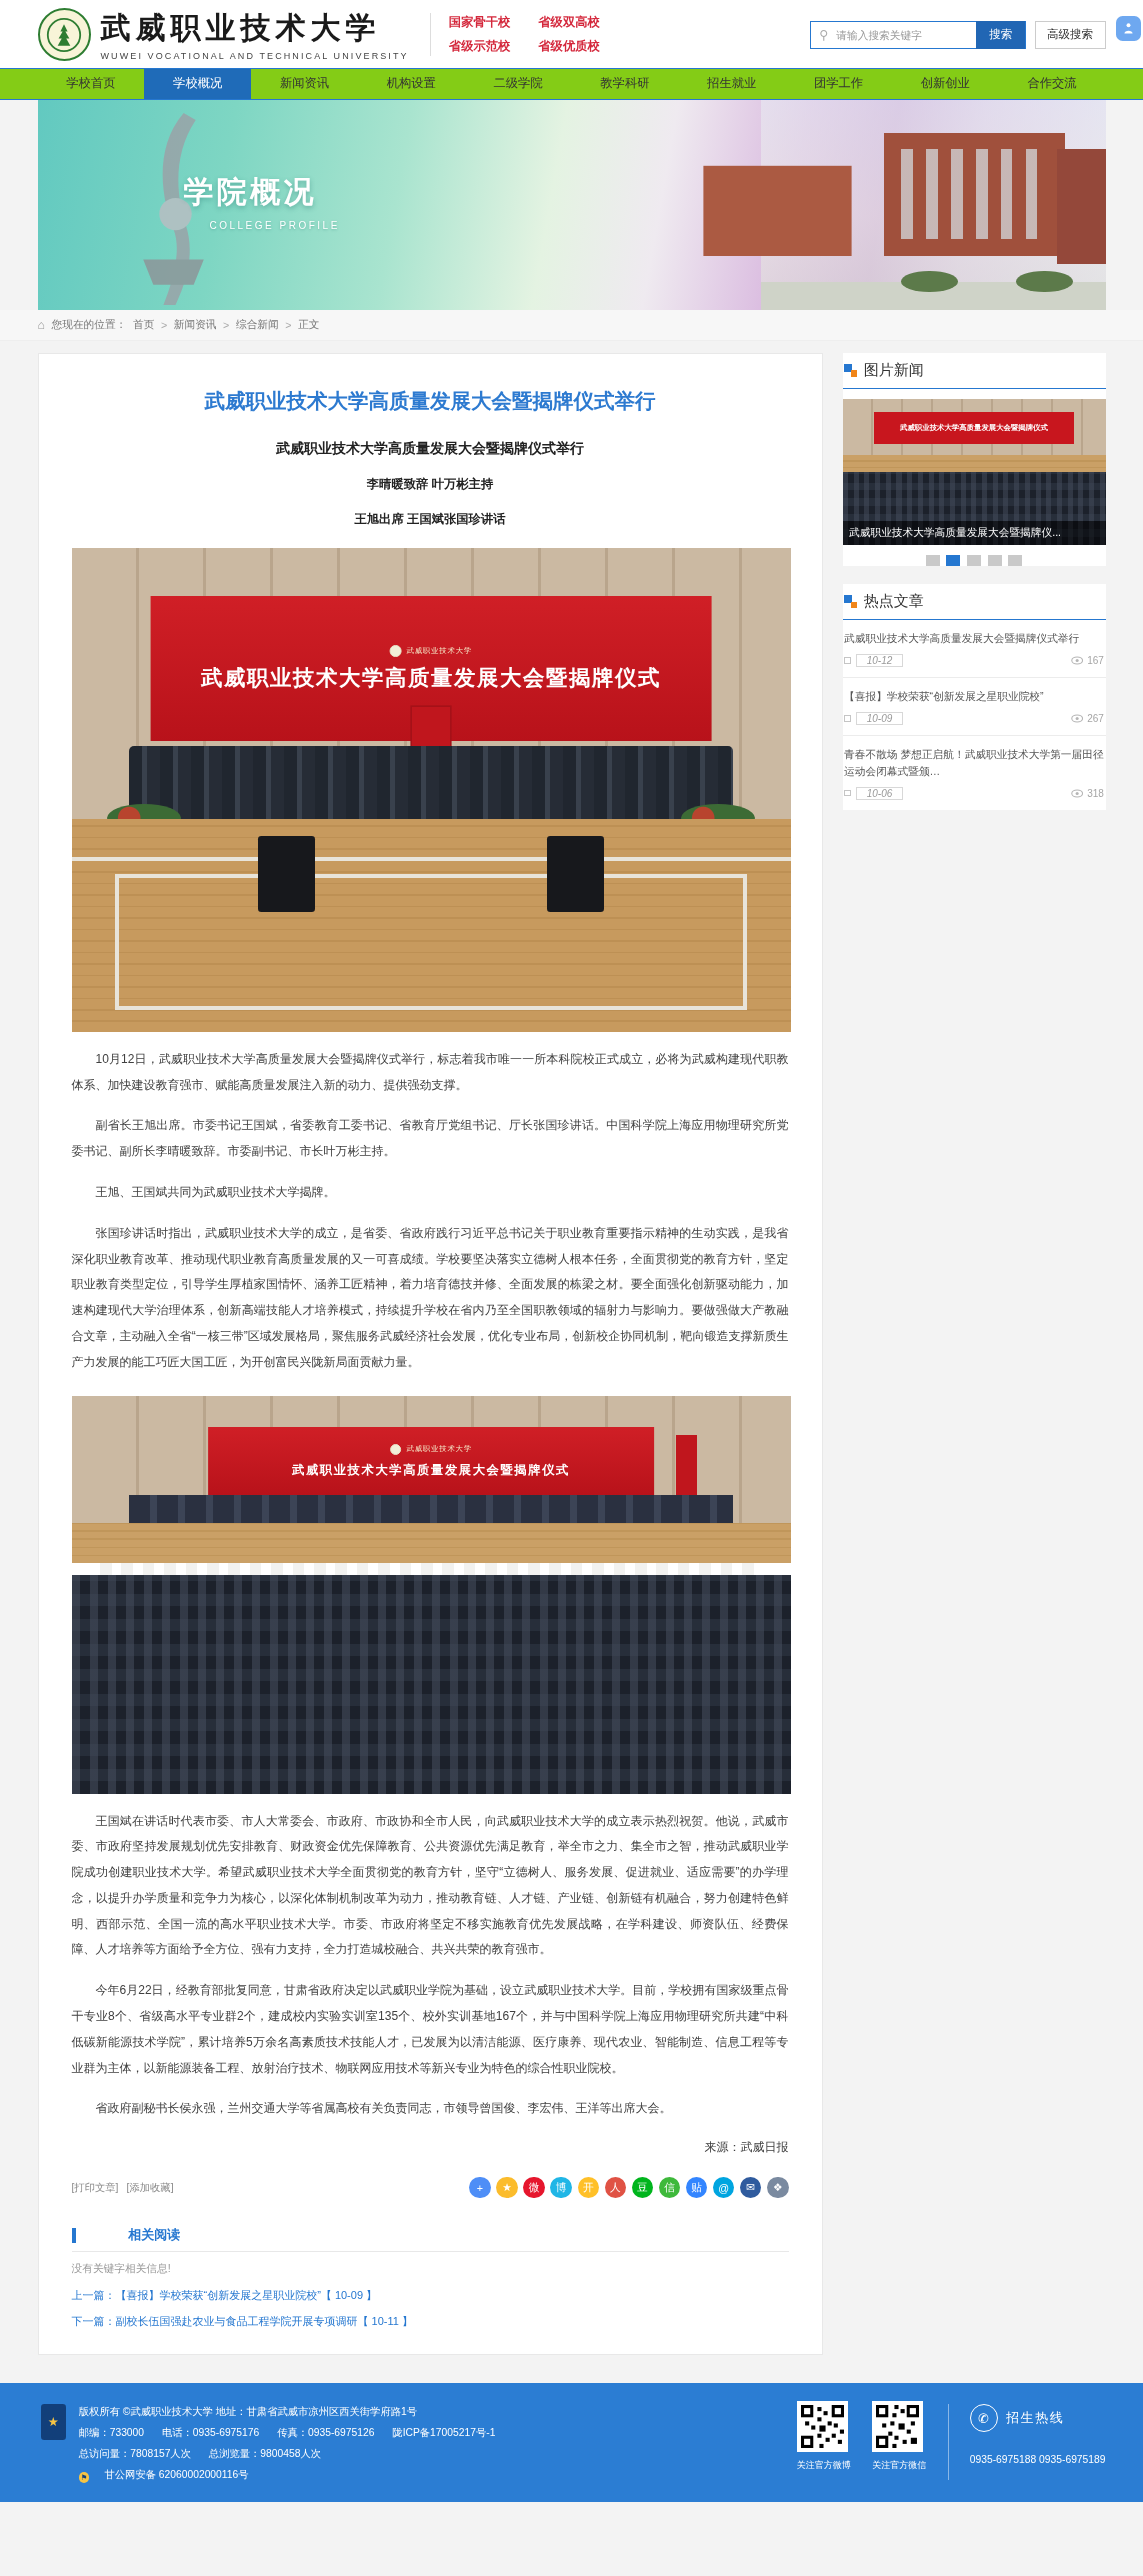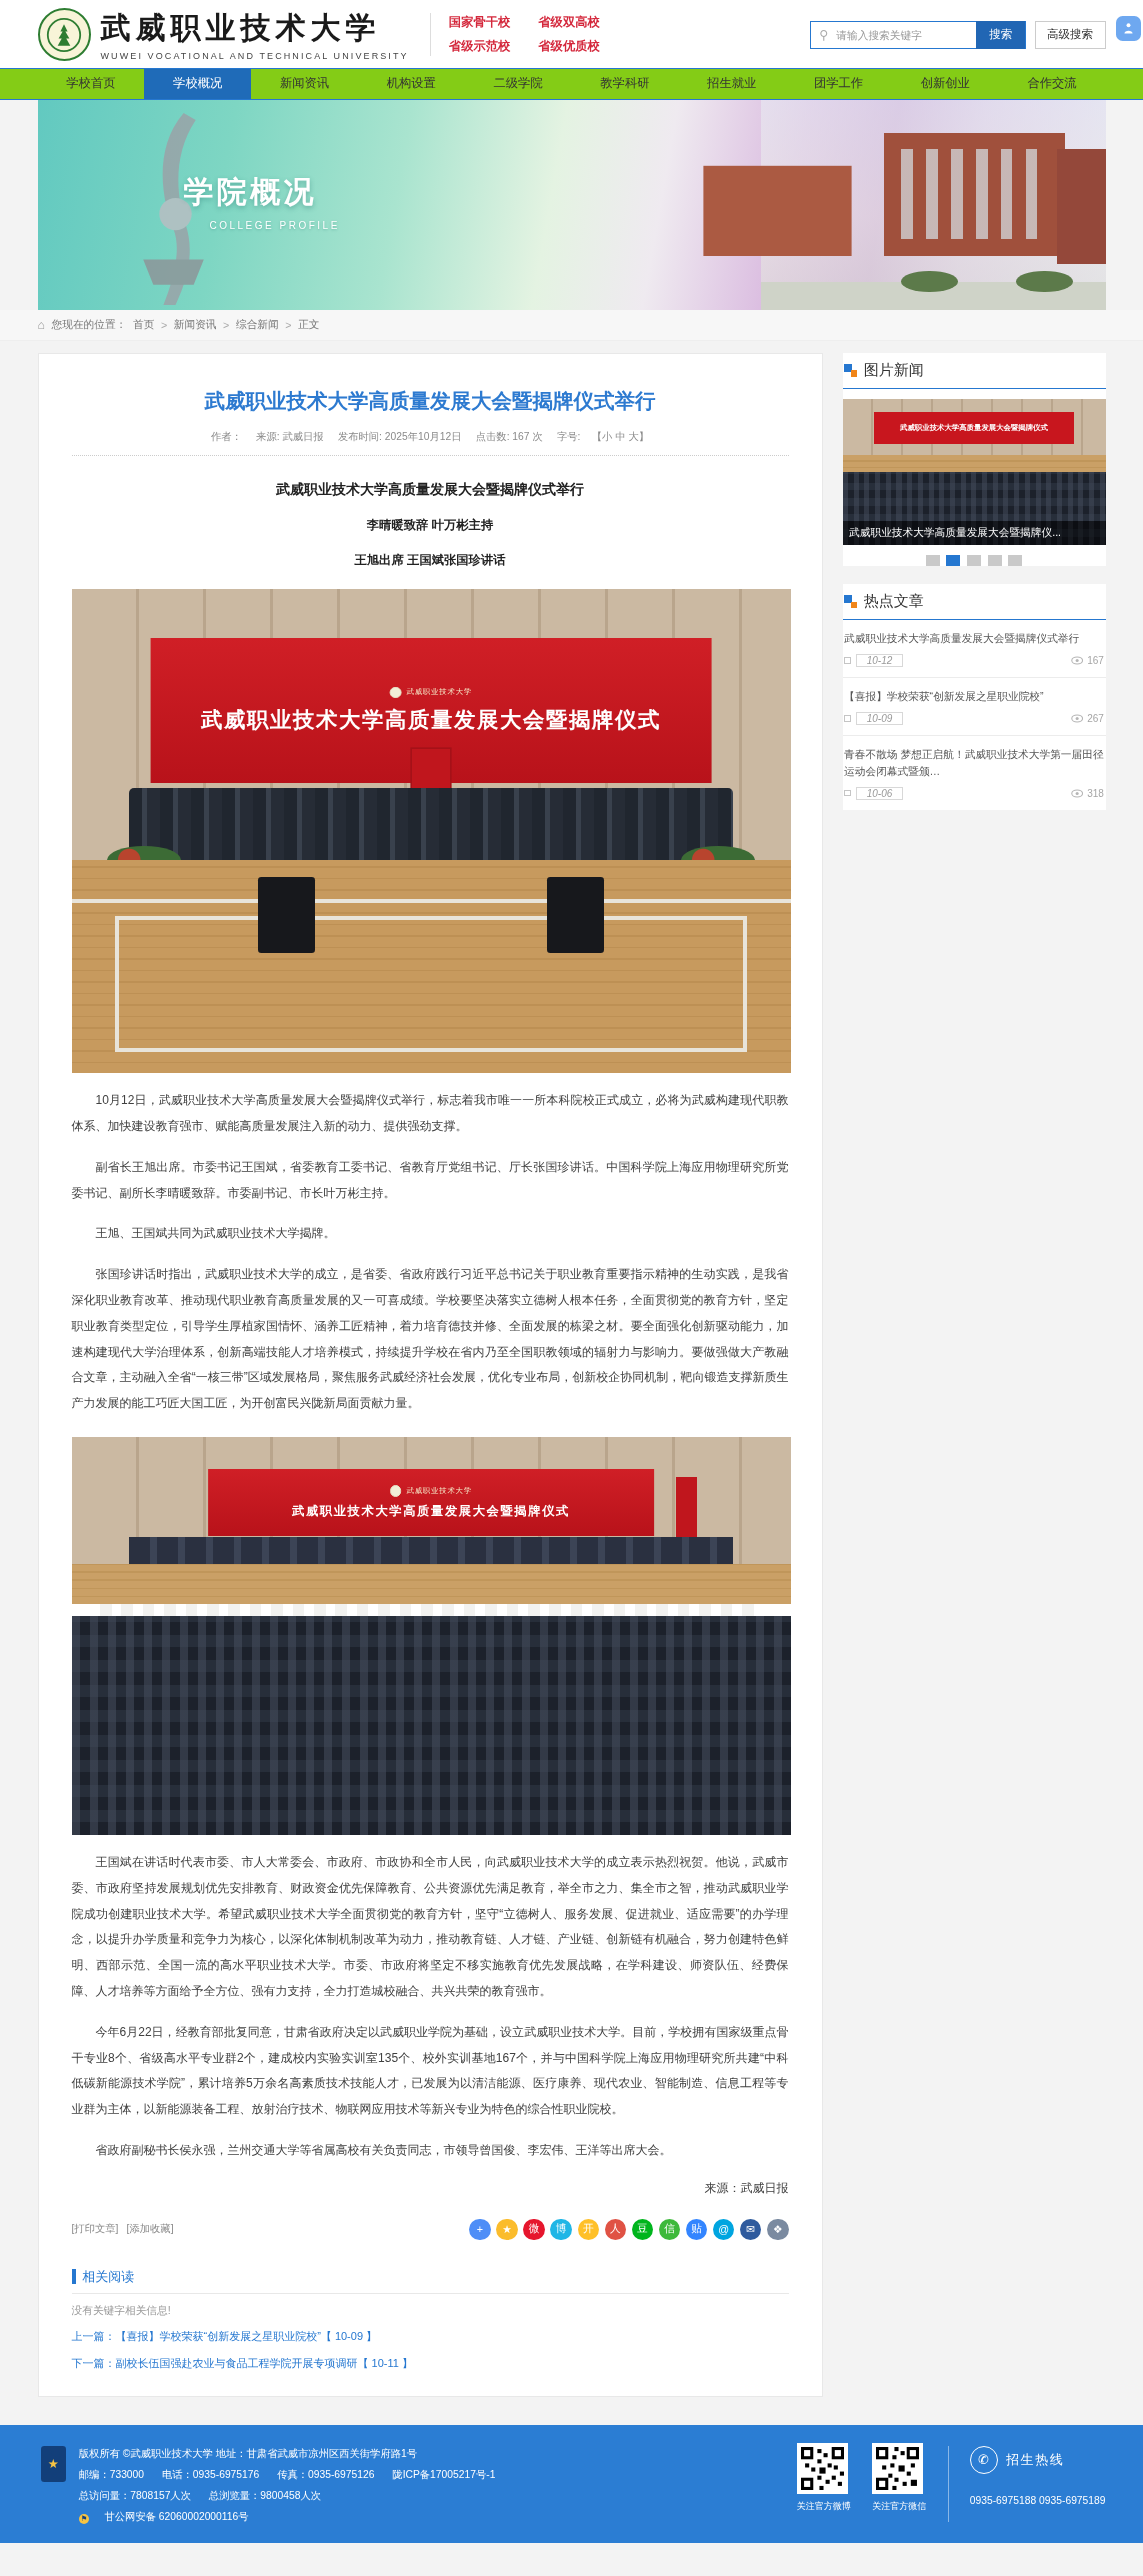--- a/index.html
+++ b/index.html
@@ -144,21 +144,21 @@
     display:flex; align-items:center; justify-content:center; cursor:pointer; }
   .si-1{background:#4e8ef7}.si-2{background:#fbbc2c}.si-3{background:#e6162d}
   .si-4{background:#20b6e6}.si-5{background:#ffc028}.si-6{background:#e05244}
   .si-7{background:#00b51d}.si-8{background:#3eb93b}.si-9{background:#3385ff}
   .si-10{background:#00a5e0}.si-11{background:#2f5b9e}.si-12{background:#7a8aa0}
 
   
   .related { margin-top:28px; }
   .rel-header { display:flex; align-items:center; gap:6.6px; border-bottom:1.6px solid #e8e8e8; padding-bottom:6.6px; }
   .rel-bar { width:4.1px; height:15px; background:#2577d0; }
-  .rel-title { color:#2577d0; font-size:13px; font-weight:normal; }
+  .rel-title { color:#2577d0; font-size:13px; font-weight:bold;margin-left:46px; }
   .rel-empty { color:#999; font-size:10.7px; margin-top:10px; }
   .pn-line { font-size:11px; color:#2577d0; margin-top:11.5px; cursor:pointer; }
   .pn-line:first-of-type { margin-top:21.4px; }
 
   
   .side-card { background:#fff; margin-bottom:18px; }
   .side-header { display:flex; align-items:center; gap:6.6px; padding:8.2px 1.6px;
     border-bottom:1.6px solid #2577d0; }
   .side-ico { position:relative; width:13px; height:13px; }
   .side-ico .b1 { position:absolute; left:0; top:0; width:8.2px; height:8.2px; background:#2577d0; }
@@ -303,27 +303,20 @@
     <span class="crumb-link">综合新闻</span>
     <span class="crumb-sep">&gt;</span>
     <span>正文</span>
   </div>
 </div>
 
 <div class="wrap content">
 
   <main class="main-col">
     <h1 class="art-title">武威职业技术大学高质量发展大会暨揭牌仪式举行</h1>
-    <div class="art-meta">
-      <span>作者：</span>
-      <span>来源: 武威日报</span>
-      <span>发布时间: 2025年10月12日</span>
-      <span>点击数: 167 次</span>
-      <span>字号:</span><span class="fontsize-ctrl">【小 中 大】</span>
-    </div>
 
     <div class="sub1">武威职业技术大学高质量发展大会暨揭牌仪式举行</div>
     <div class="sub2">李晴暖致辞 叶万彬主持</div>
     <div class="sub2">王旭出席 王国斌张国珍讲话</div>
 
     <div class="article-photo photo1">
       <div class="ph-wall"></div>
       <div class="ph-banner">
         <div class="ph-logo-row">
           <span class="ph-logo-dot"></span>

